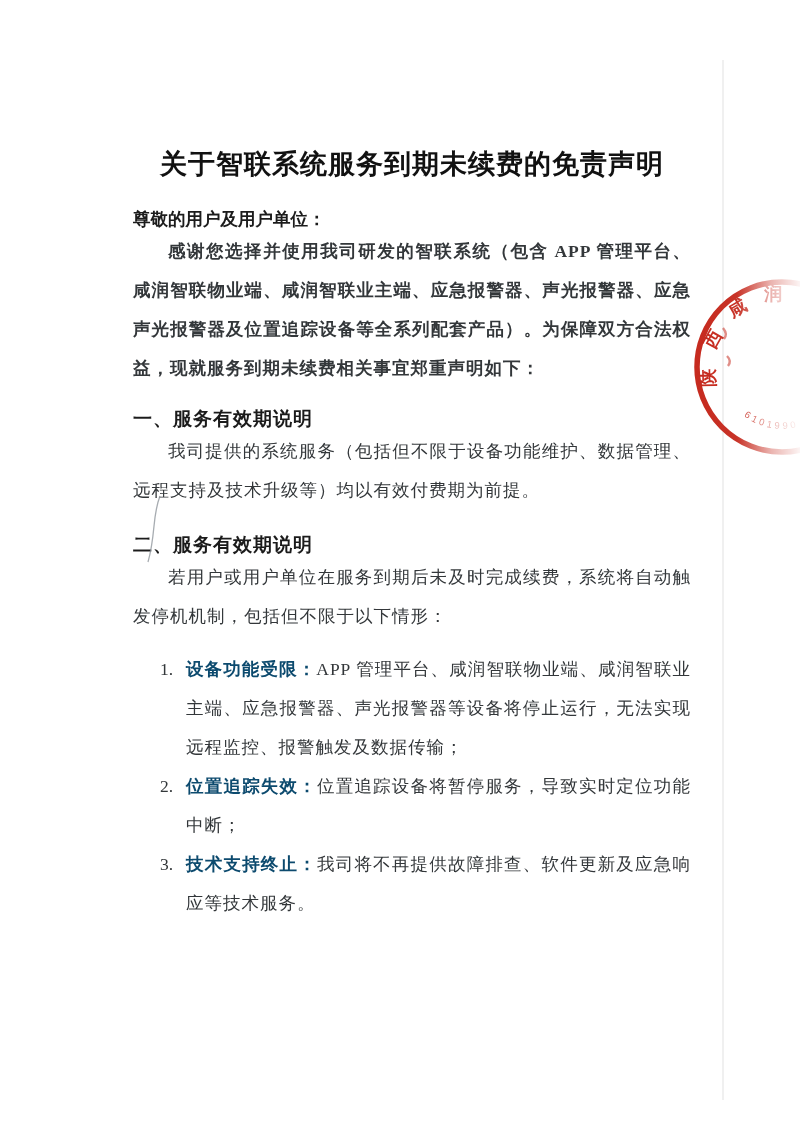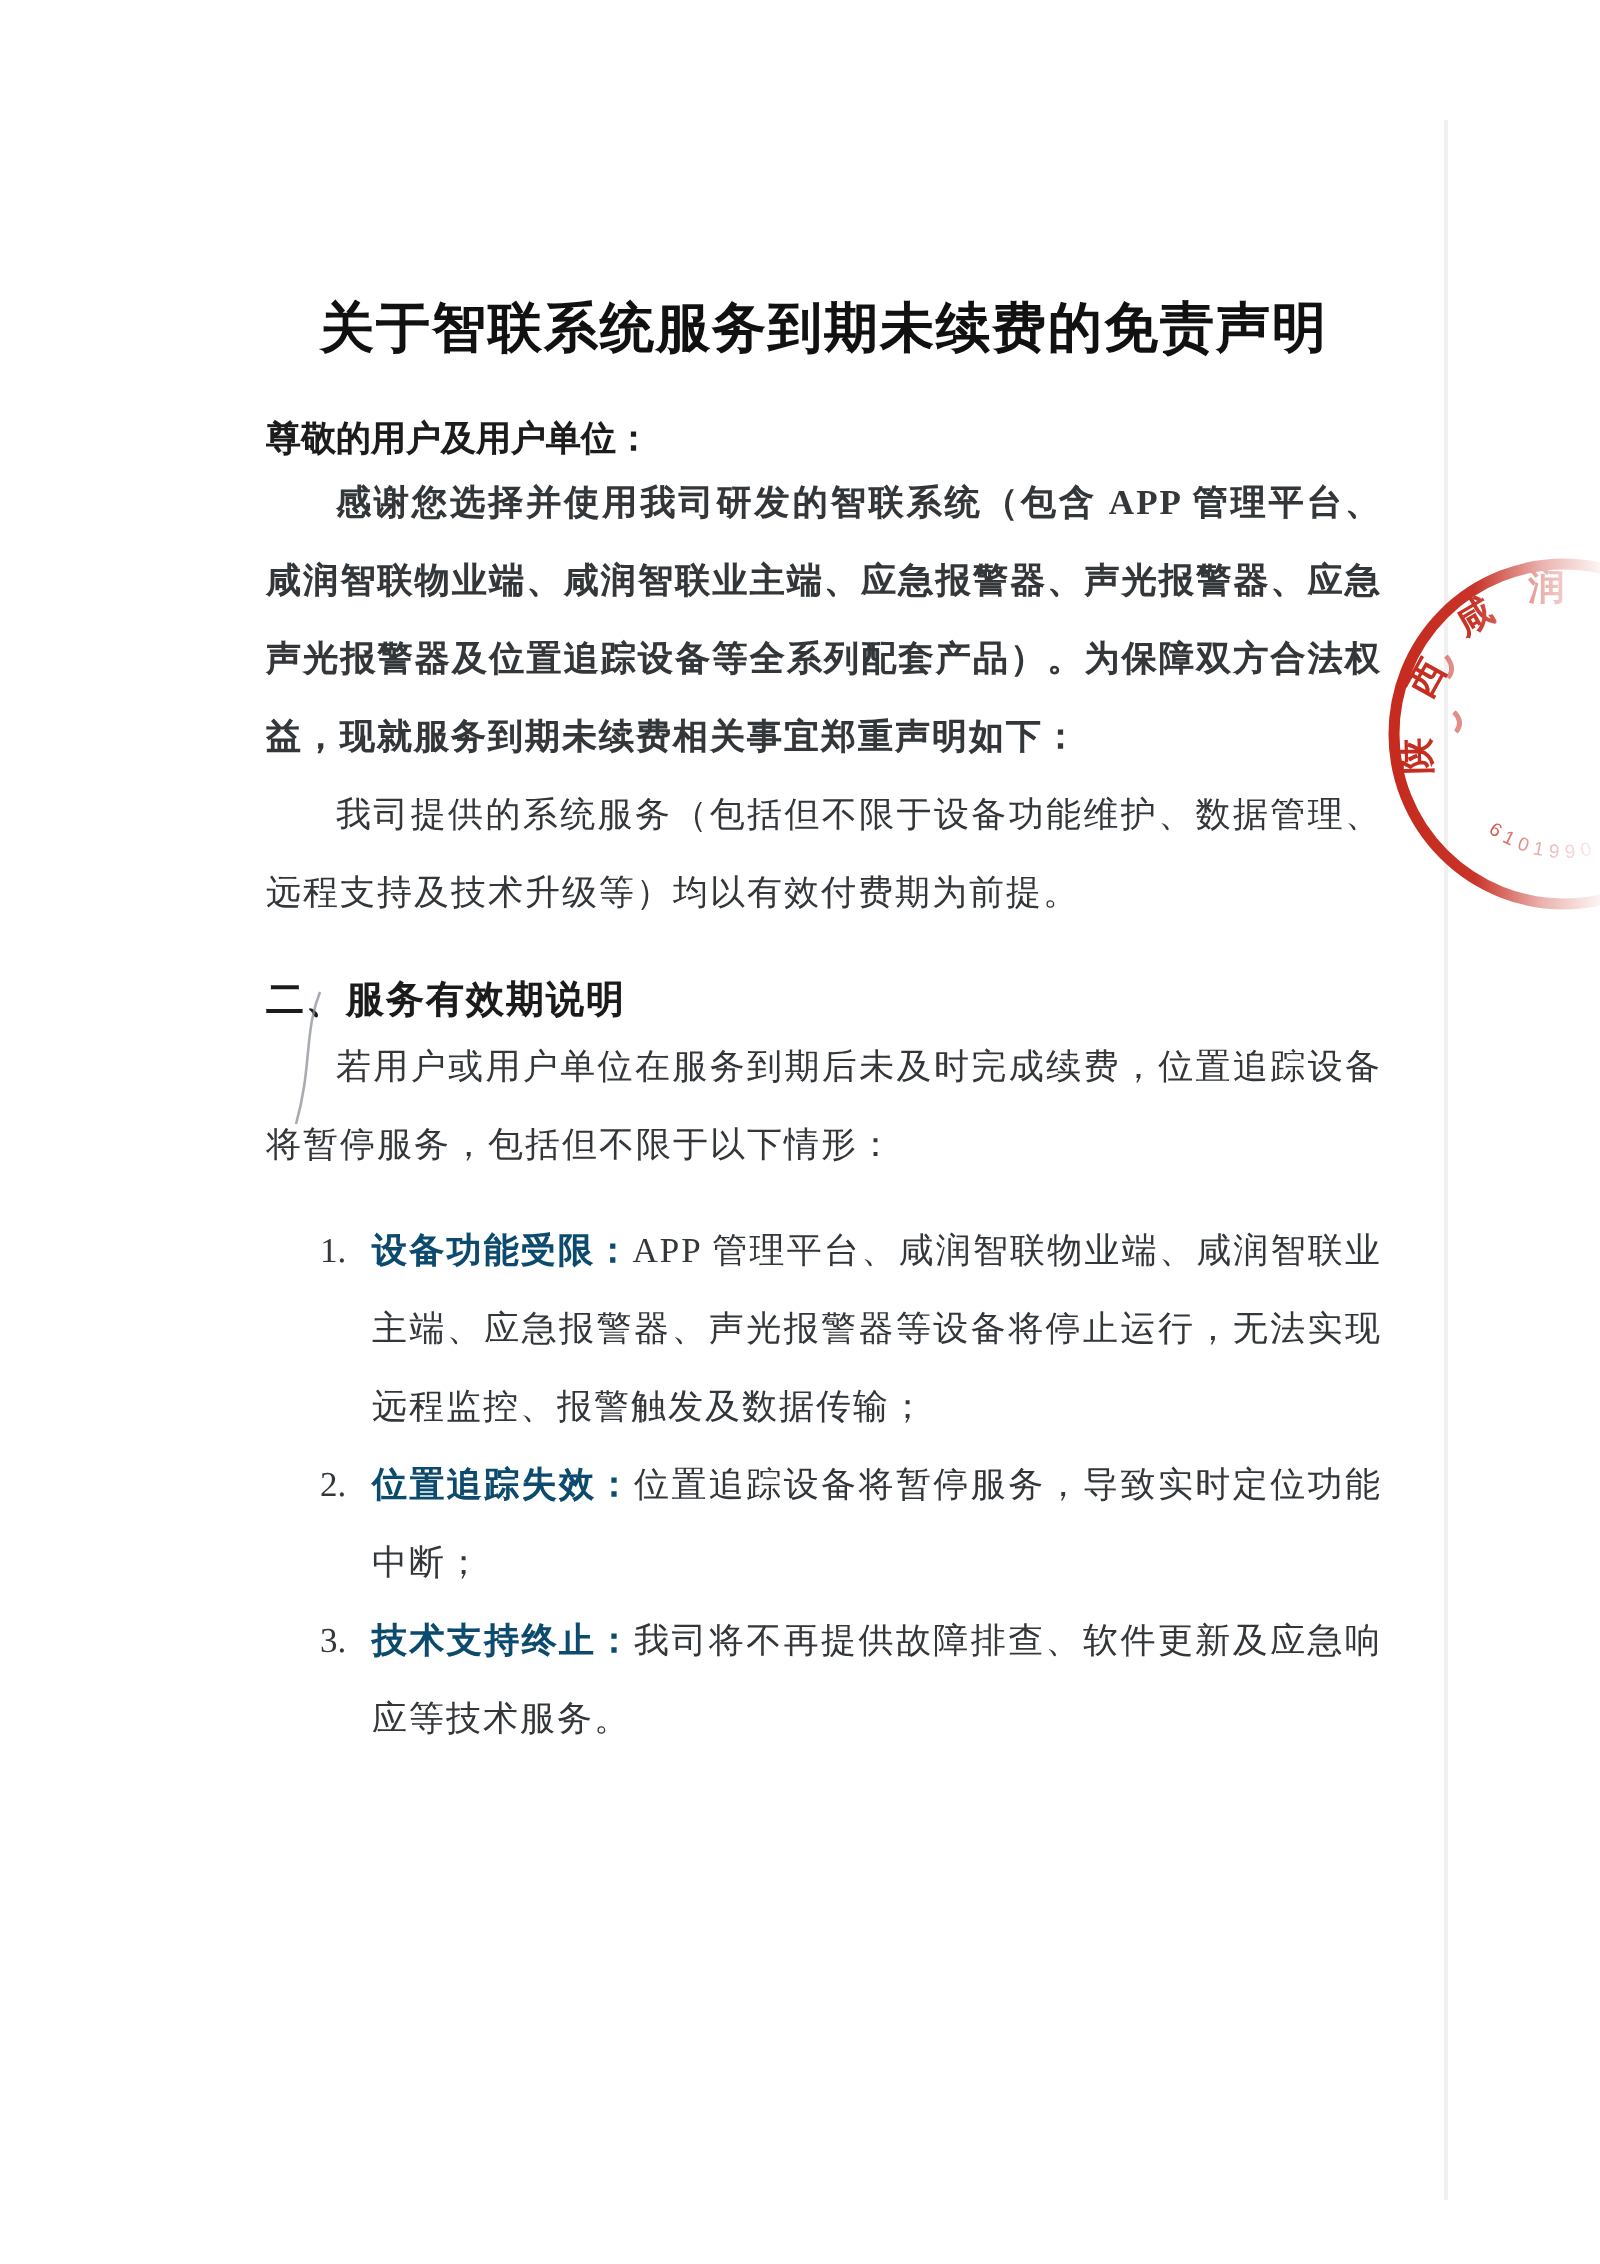--- a/index.html
+++ b/index.html
@@ -114,24 +114,25 @@
   <div class="scan-line"></div>
 
   <div class="doc">
 
     <h1 class="title">关于智联系统服务到期未续费的免责声明</h1>
 
     <div class="salutation">尊敬的用户及用户单位：</div>
 
     <p class="body-text intro">感谢您选择并使用我司研发的智联系统（包含 APP 管理平台、咸润智联物业端、咸润智联业主端、应急报警器、声光报警器、应急声光报警器及位置追踪设备等全系列配套产品）。为保障双方合法权益，现就服务到期未续费相关事宜郑重声明如下：</p>
 
+    <div class="sec-heading">一、服务有效期说明</div>
     <p class="body-text sec-body">我司提供的系统服务（包括但不限于设备功能维护、数据管理、远程支持及技术升级等）均以有效付费期为前提。</p>
 
     <div class="sec-heading second">二、服务有效期说明</div>
-    <p class="body-text sec-body">若用户或用户单位在服务到期后未及时完成续费，位置追踪设备将暂停服务，包括但不限于以下情形：</p>
+    <p class="body-text sec-body">若用户或用户单位在服务到期后未及时完成续费，系统将自动触发停机机制，包括但不限于以下情形：</p>
 
     <ol class="consequences">
       <li>
         <span class="li-num">1.</span>
         <span class="li-content"><span class="li-label">设备功能受限：</span><span>APP 管理平台、咸润智联物业端、咸润智联业主端、应急报警器、声光报警器等设备将停止运行，无法实现远程监控、报警触发及数据传输；</span></span>
       </li>
       <li>
         <span class="li-num">2.</span>
         <span class="li-content"><span class="li-label">位置追踪失效：</span><span>位置追踪设备将暂停服务，导致实时定位功能中断；</span></span>
       </li>

